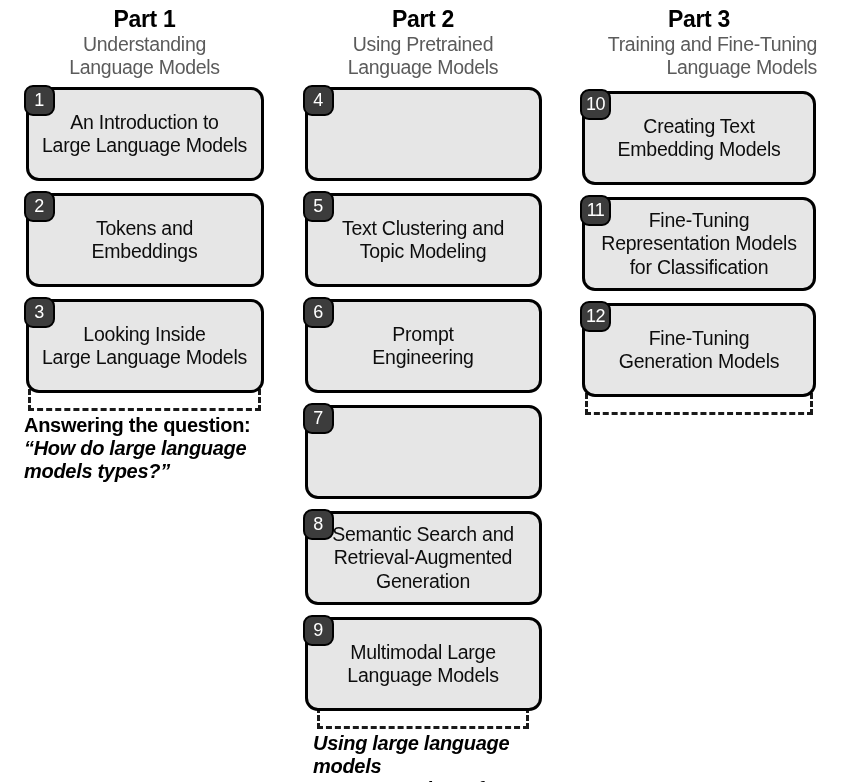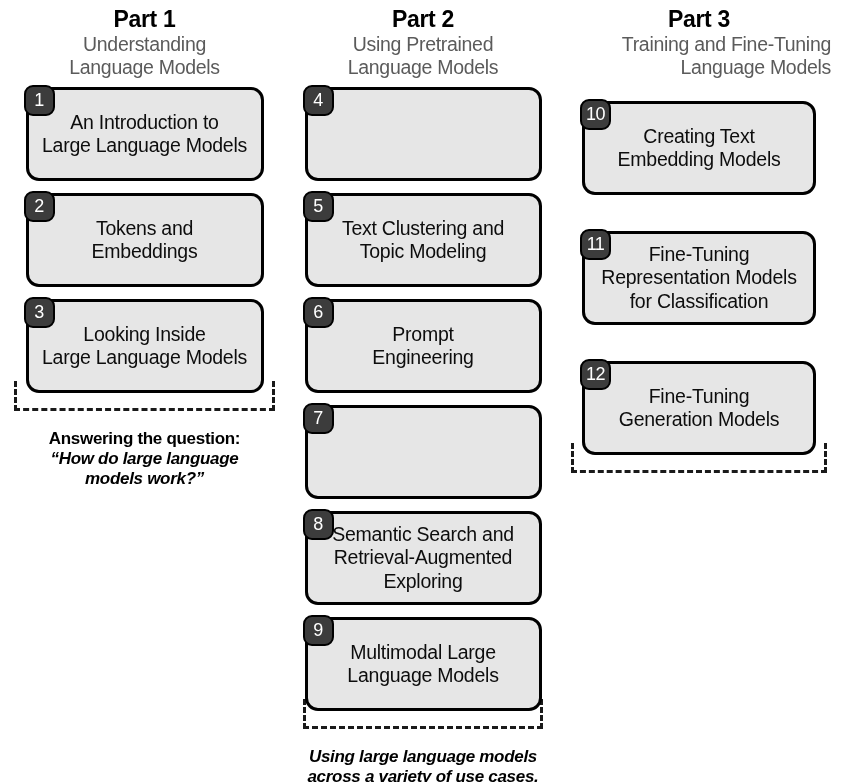--- a/index.html
+++ b/index.html
@@ -17,21 +17,21 @@
     width: 841px;
     height: 782px;
     display: flex;
     align-items: flex-start;
     justify-content: flex-start;
   }
 
   .column {
     position: relative;
     width: 280px;
-    padding: 0 10px;
+    padding: 0 24px;
     display: flex;
     flex-direction: column;
     align-items: center;
   }
 
   .col-1 { width: 289px; }
   .col-2 { width: 268px; }
   .col-3 { width: 284px; }
 
   
@@ -122,23 +122,22 @@
     line-height: 26px;
     text-align: center;
     font-weight: normal;
     letter-spacing: -0.5px;
     z-index: 3;
   }
 
   
   .col-footer {
     width: 100%;
-    text-align: center;
-    margin-top: 24px;
-    font-size: 17px;
+    margin-top: 9px;
+    font-size: 20px;
     line-height: 1.16;
     letter-spacing: -0.3px;
     color: #000000;
   }
 
   .footer-line-plain {
     font-weight: bold;
     font-style: normal;
     display: block;
   }
@@ -177,21 +176,21 @@
         <span class="badge">3</span>
         <span class="chapter-label">Looking Inside
 Large Language Models</span>
       </div>
       <div class="group-dotted"></div>
     </div>
 
     <div class="col-footer">
       <span class="footer-line-plain">Answering the question:</span>
       <span class="footer-line-italic">“How do large language
-models work?”</span>
+models types?”</span>
     </div>
   </div>
 
   <div class="column col-2">
     <div class="col-header">
       <div class="part-title">Part 2</div>
       <div class="part-subtitle" style="white-space: pre-line;">Using Pretrained
 Language Models</div>
     </div>
 
@@ -209,21 +208,21 @@
         <span class="chapter-label">Prompt
 Engineering</span>
       </div>
       <div class="chapter">
         <span class="badge">7</span>
       </div>
       <div class="chapter">
         <span class="badge">8</span>
         <span class="chapter-label">Semantic Search and
 Retrieval-Augmented
-Exploring</span>
+Generation</span>
       </div>
       <div class="chapter">
         <span class="badge">9</span>
         <span class="chapter-label">Multimodal Large
 Language Models</span>
       </div>
       <div class="group-dotted"></div>
     </div>
 
     <div class="col-footer">
@@ -232,21 +231,21 @@
     </div>
   </div>
 
   <div class="column col-3">
     <div class="col-header">
       <div class="part-title">Part 3</div>
       <div class="part-subtitle" style="white-space: pre-line; text-align: right;">Training and Fine-Tuning
 Language Models</div>
     </div>
 
-    <div class="group" style="margin-top:22px;gap:24px;">
+    <div class="group" style="margin-top:12px;">
       <div class="chapter">
         <span class="badge">10</span>
         <span class="chapter-label">Creating Text
 Embedding Models</span>
       </div>
       <div class="chapter">
         <span class="badge">11</span>
         <span class="chapter-label">Fine-Tuning
 Representation Models
 for Classification</span>

